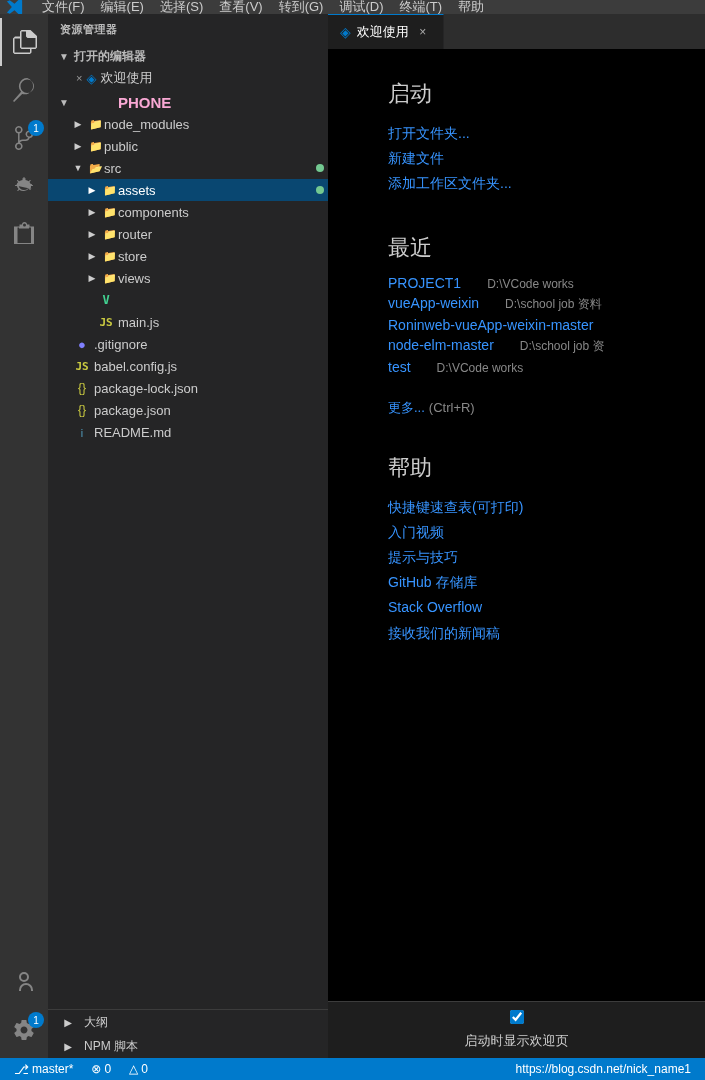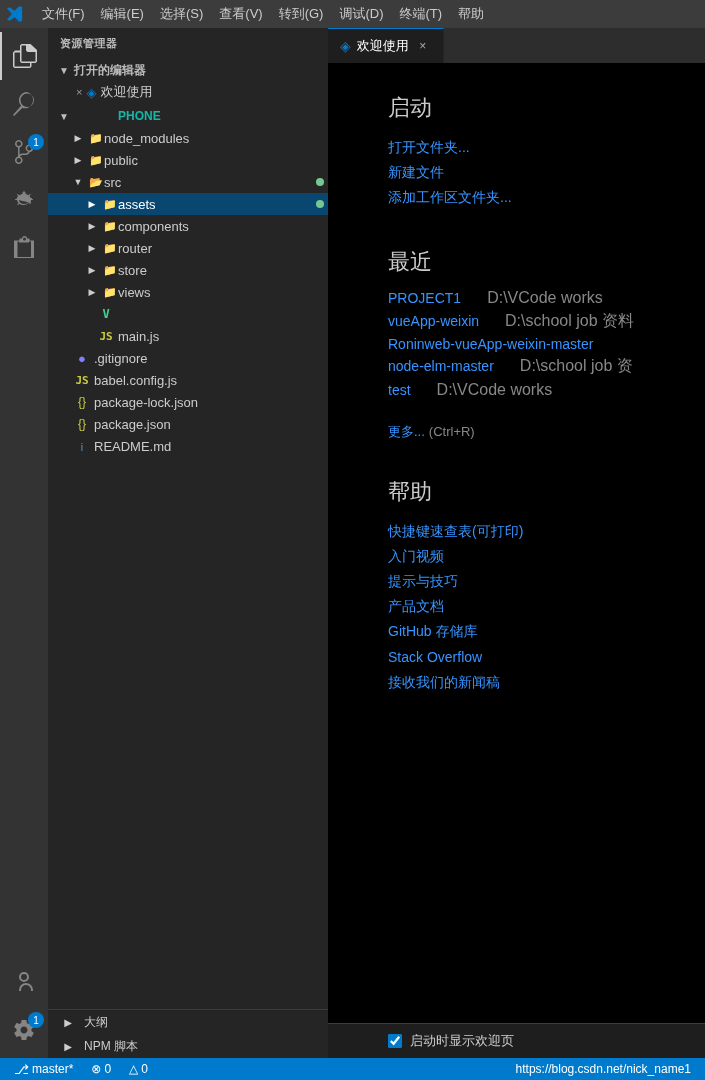--- a/index.html
+++ b/index.html
@@ -13,21 +13,21 @@
       overflow: hidden;
       display: flex;
       flex-direction: column;
     }
 
     
     .menu-bar {
       display: flex;
       align-items: center;
       background: #3c3c3c;
-      height: 28px;
+      height: 14px;
       padding: 0 4px;
       flex-shrink: 0;
     }
     .menu-bar .vscode-icon {
       width: 22px;
       height: 22px;
       margin-right: 8px;
       display: flex;
       align-items: center;
       justify-content: center;
@@ -260,21 +260,21 @@
       align-items: baseline;
       margin-bottom: 4px;
     }
     .recent-name {
       color: #3794ff;
       cursor: pointer;
       font-size: 14px;
     }
     .recent-path {
       color: #888888;
-      font-size: 16px;
+      font-size: 12px;
     }
 
     .more-link {
       color: #3794ff;
       font-size: 13px;
       cursor: pointer;
       margin-top: 4px;
       display: inline-flex;
       align-items: center;
       gap: 4px;
@@ -299,20 +299,21 @@
 
     
     .startup-checkbox {
       display: flex;
       align-items: center;
       gap: 8px;
       padding: 8px 60px;
       background: #1e1e1e;
       border-top: 1px solid #3c3c3c;
       flex-shrink: 0;
+      flex-direction: column;
     }
     .startup-checkbox input[type="checkbox"] {
       accent-color: #007acc;
       width: 14px;
       height: 14px;
     }
     .startup-checkbox label {
       font-size: 13px;
       color: #cccccc;
       cursor: pointer;
@@ -433,21 +434,21 @@
       <div class="tree-item indent-1" style="padding-left:28px;">
         <span style="color:#999;font-size:11px;margin-right:4px;">×</span>
         <span style="color:#007acc;font-size:13px;margin-right:4px;">◈</span>
         <span class="item-label">欢迎使用</span>
       </div>
     </div>
 
     <div class="tree-section">
       <div class="tree-section-header" style="padding-left:8px;">
         <span class="chevron">▼</span>
-        <span style="color:#14b8a6;font-weight:700;font-size:12px;padding-left:44px;">PHONE</span>
+        <span style="color:#f9a8d4;font-weight:700;font-size:15px;padding-left:44px;">PHONE</span>
       </div>
 
       <div class="tree-item indent-1">
         <span class="chevron folder-chevron">▶</span>
         <span class="item-icon icon-folder">📁</span>
         <span class="item-label">node_modules</span>
       </div>
 
       <div class="tree-item indent-1">
         <span class="chevron folder-chevron">▶</span>
@@ -589,21 +590,20 @@
             <span style="color:#888;">(Ctrl+R)</span>
           </span>
         </div>
       </div>
 
       <div class="welcome-section">
         <h2>帮助</h2>
         <a class="welcome-link">快捷键速查表(可打印)</a>
         <a class="welcome-link">入门视频</a>
         <a class="welcome-link">提示与技巧</a>
-        <a class="welcome-link">产品文档</a>
         <a class="welcome-link">GitHub 存储库</a>
         <a class="welcome-link">Stack Overflow</a>
         <a class="welcome-link">接收我们的新闻稿</a>
       </div>
     </div>
 
     <div class="startup-checkbox">
       <input type="checkbox" id="startup-cb" checked="" style="">
       <label for="startup-cb">启动时显示欢迎页</label>
     </div>

